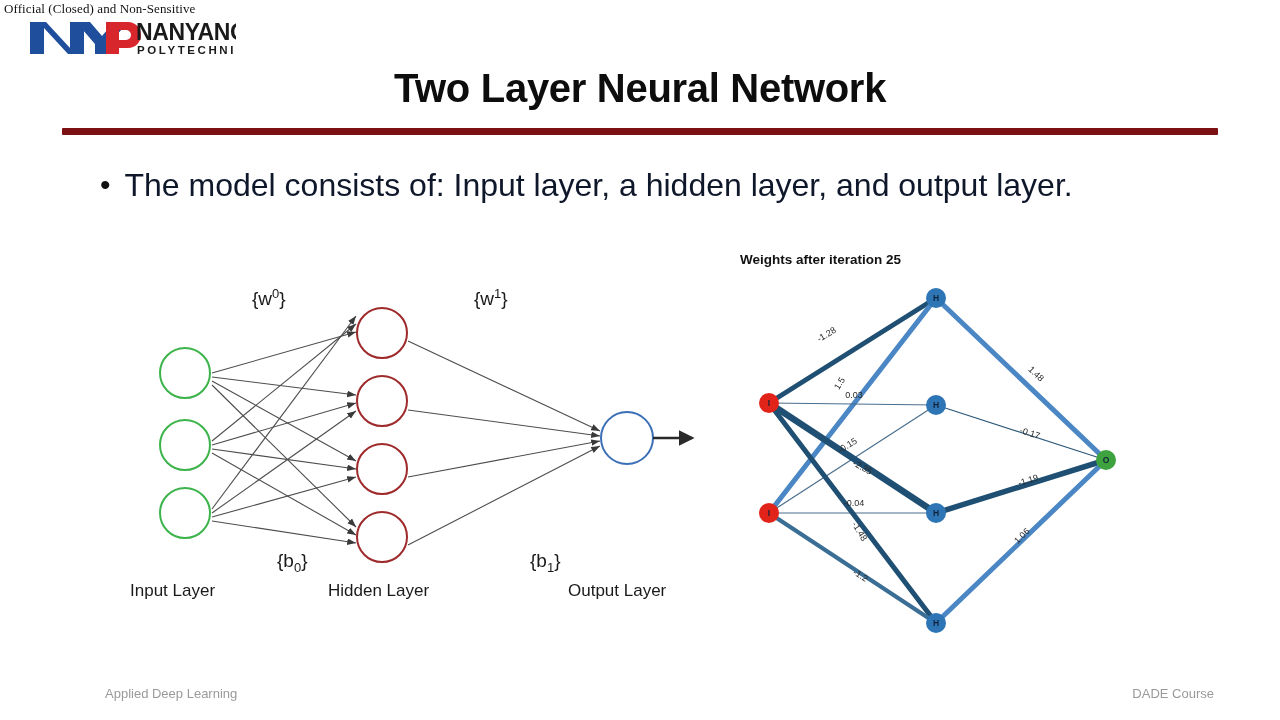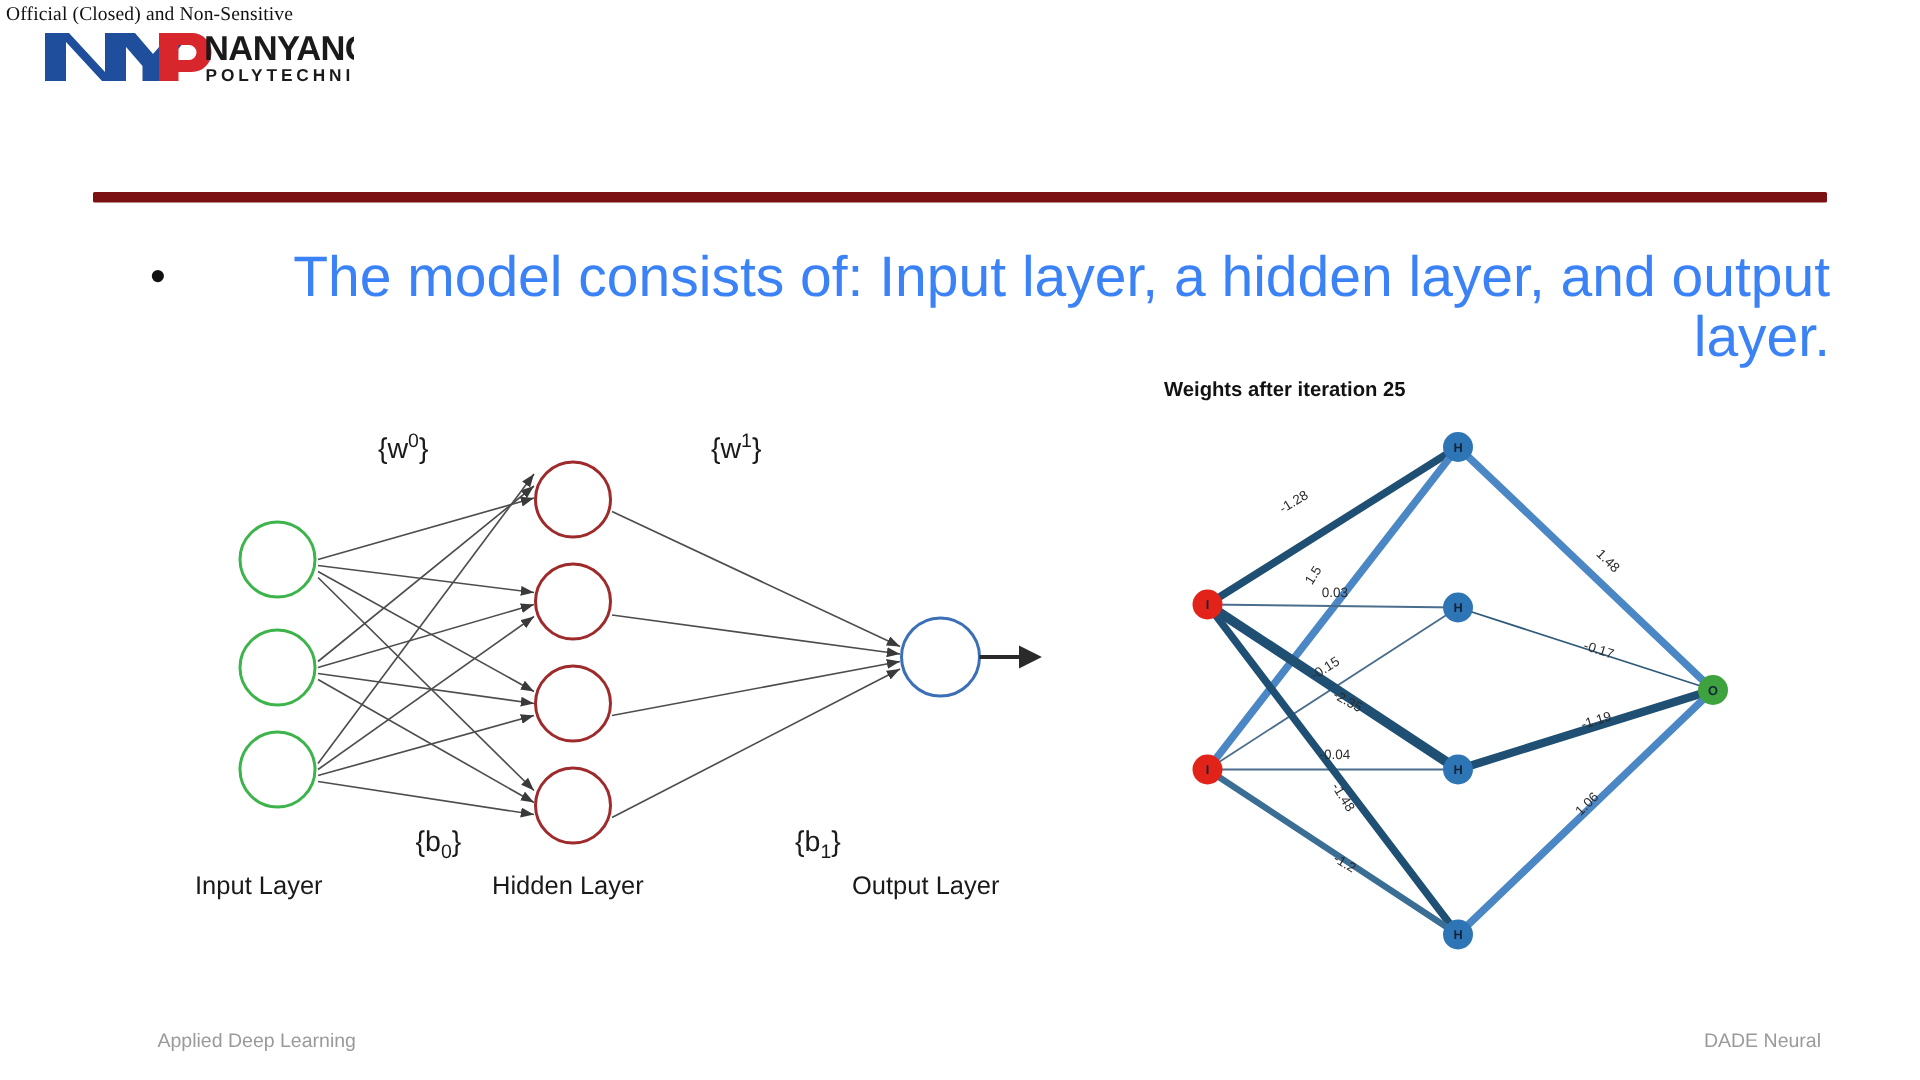--- a/index.html
+++ b/index.html
@@ -77,39 +77,39 @@
     display: flex;
     align-items: flex-start;
   }
   .bullet-dot {
     font-size: 30px;
     line-height: 40px;
     color: #111;
     margin-right: 14px;
   }
   .bullet-text {
-    font-size: 38px;
+    font-size: 32px;
     line-height: 40px;
-    color: #3b82f6;
+    color: #0f172a;
     font-family: "Liberation Sans", sans-serif;
     font-weight: 400;
     text-align: right;
   }
 
   
   .diagram-left {
     position: absolute;
     left: 112px;
     top: 265px;
     width: 610px;
     height: 350px;
   }
   .diagram-right {
     position: absolute;
-    left: 760px;
+    left: 724px;
     top: 248px;
     width: 430px;
     height: 400px;
   }
   .diagram-left svg, .diagram-right svg { display: block; overflow: visible; }
 
   
   .footer {
     position: absolute;
     left: 0;
@@ -170,20 +170,21 @@
       <polygon points="4,40 4,8 20,8 44,34 44,8 58,8 58,40 42,40 18,14 18,40" fill="#1f4e9c"></polygon>
 
       <polygon points="50,8 64,8 76,22 88,8 102,8 83,30 83,40 69,40 69,30" fill="#1f4e9c"></polygon>
 
       <path d="M80 8 h22 a13 13 0 0 1 0 26 h-9 v6 h-13 z M93 16 v10 h7 a5 5 0 0 0 0 -10 z" fill="#d7262c"></path>
       <text x="110" y="26" font-family="Liberation Sans, sans-serif" font-size="23" font-weight="bold" fill="#1a1a1a" letter-spacing="-0.4">NANYANG</text>
       <text x="111" y="40" font-family="Liberation Sans, sans-serif" font-size="11.5" font-weight="bold" fill="#1a1a1a" letter-spacing="2.6">POLYTECHNIC</text>
     </svg>
   </div>
 
+  <div class="slide-title">Two Layer Neural Network</div>
   <div class="title-rule"></div>
 
   <div class="bullet-row">
     <span class="bullet-dot">•</span>
     <span class="bullet-text">The model consists of: Input layer, a hidden layer, and output layer.</span>
   </div>
 
   <div class="diagram-left">
     <svg width="610" height="350" viewBox="0 0 610 350" xmlns="http://www.w3.org/2000/svg">
       <defs>
@@ -301,16 +302,16 @@
           <circle cx="212" cy="375" r="10" fill="#2e75b6"></circle>
           <text class="node-letter" x="212" y="378" text-anchor="middle" fill="#0e2a42">H</text>
           <circle cx="382" cy="212" r="10" fill="#3ea33e"></circle>
           <text class="node-letter" x="382" y="215" text-anchor="middle" fill="#0e2a42">O</text>
         </g>
     </svg>
   </div>
 
   <div class="footer">
     <div class="footer-left">Applied Deep Learning</div>
-    <div class="footer-right">DADE Neural</div>
+    <div class="footer-right">DADE Course</div>
   </div>
 
 </div>
 
 </body></html>

